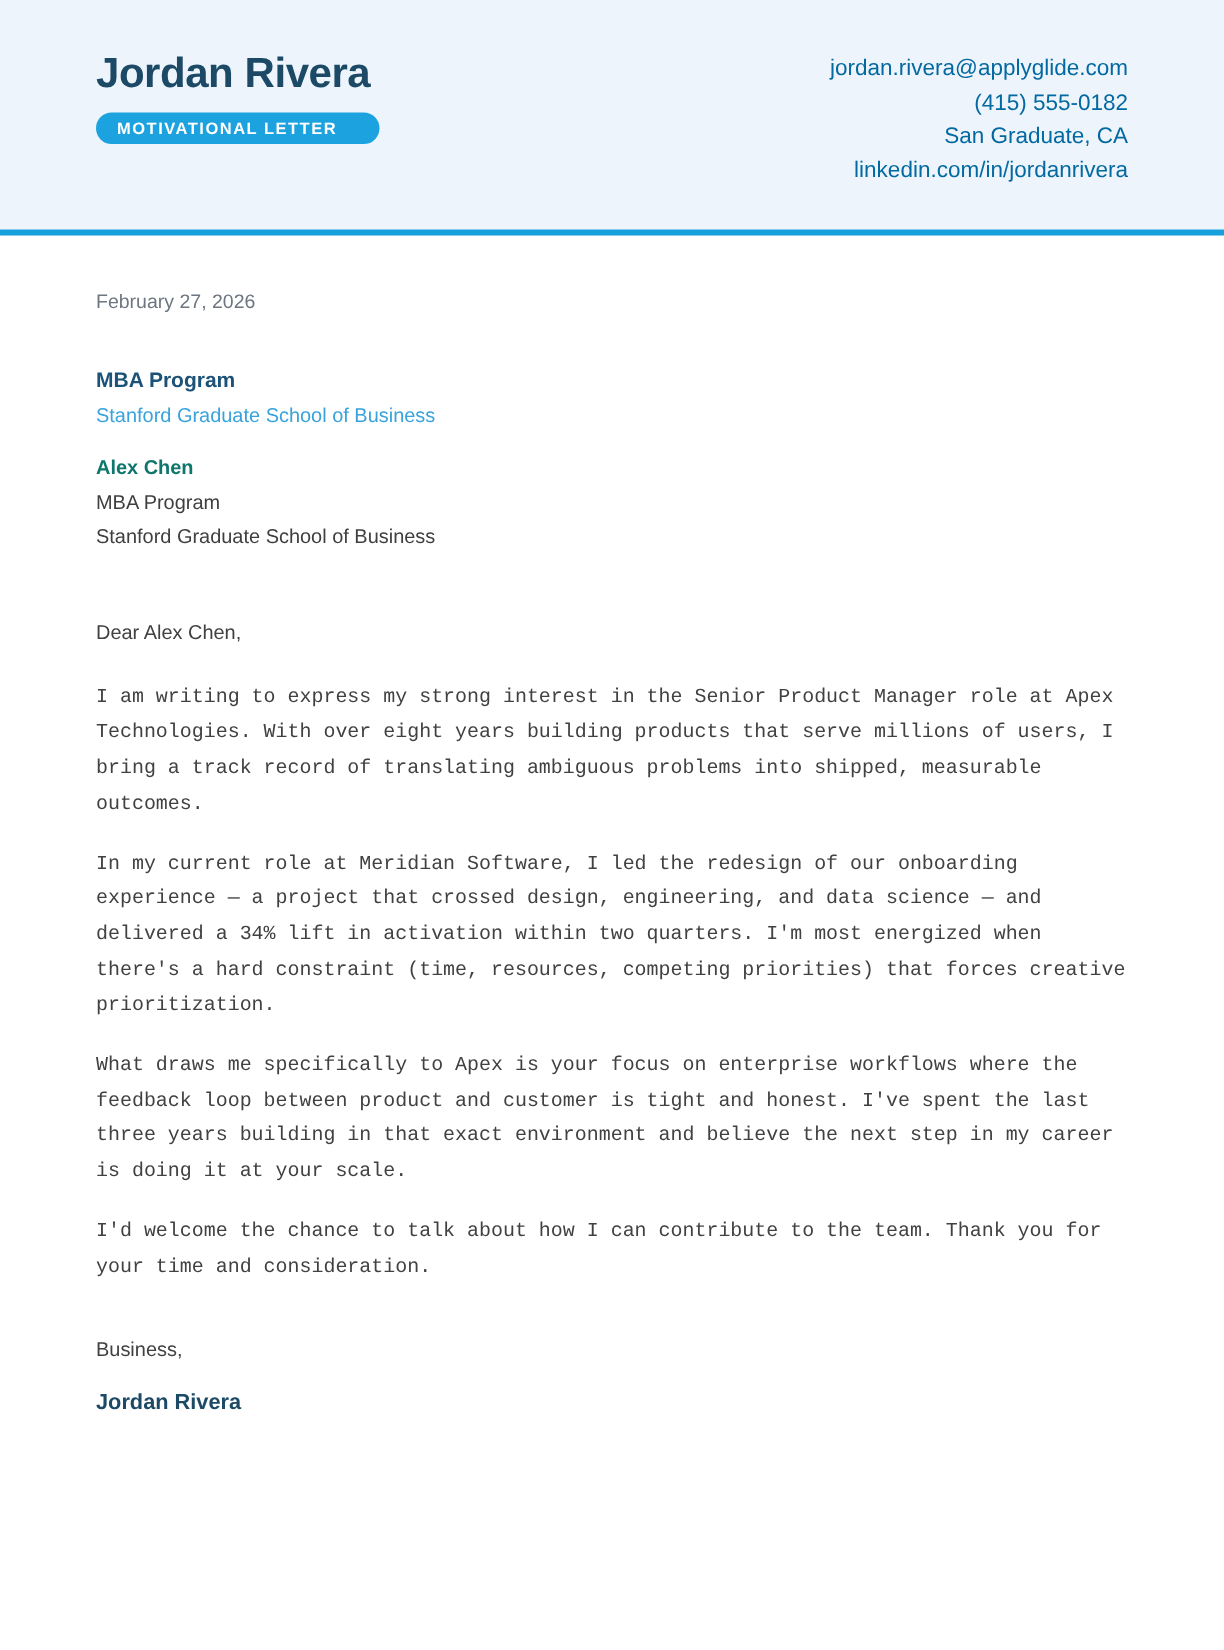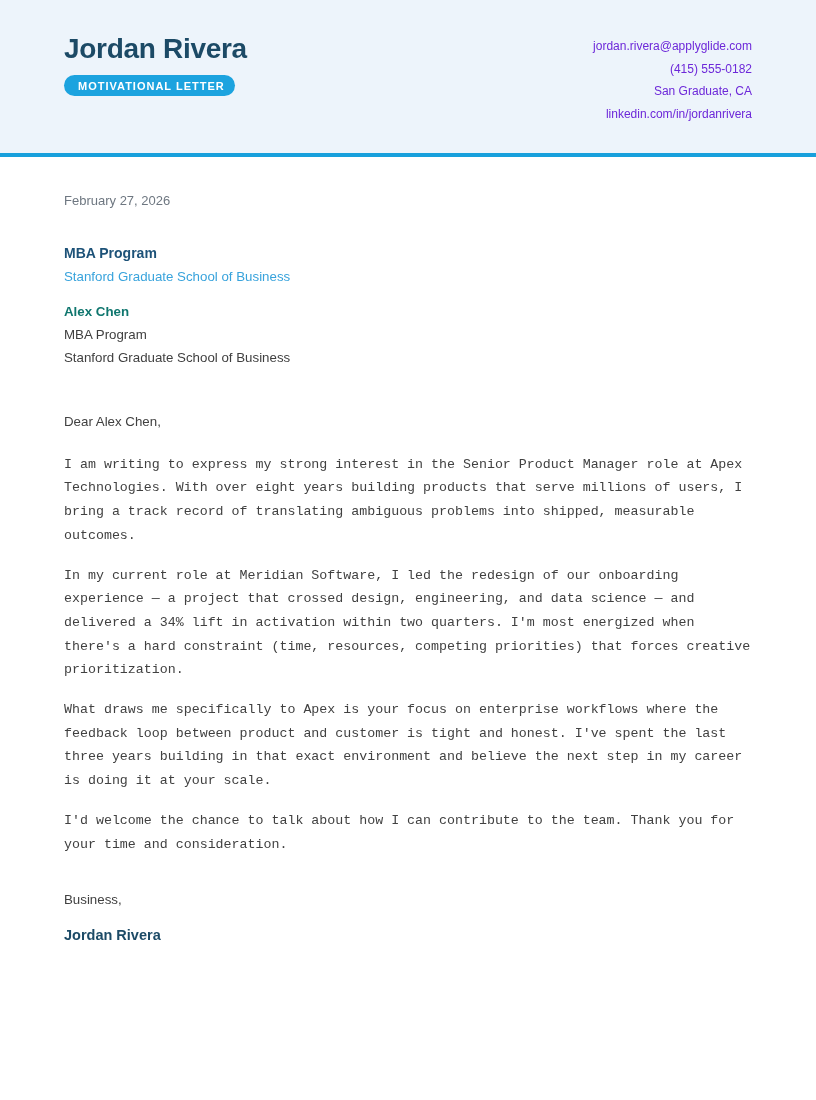--- a/index.html
+++ b/index.html
@@ -31,29 +31,29 @@
     line-height: 1.05;
   }
   .badge {
     margin-top: 12px;
     display: inline-block;
     background: #1ca3df;
     color: #ffffff;
     font-size: 11px;
     font-weight: bold;
     letter-spacing: 1px;
-    padding: 5px 10px 4px 14px;
+    padding: 5px 28px 4px 14px;
     border-radius: 12px;
     text-transform: uppercase;
   }
   .contact {
     text-align: right;
-    font-size: 12px;
+    font-size: 15px;
     line-height: 22.5px;
-    color: #6d28d9;
+    color: #0369a1;
     margin-top: 1px;
   }
 
   
   .letter { padding: 0 64px; color: #414141; }
   .date {
     margin-top: 34px;
     font-size: 13px;
     color: #6e7781;
     line-height: 19px;

